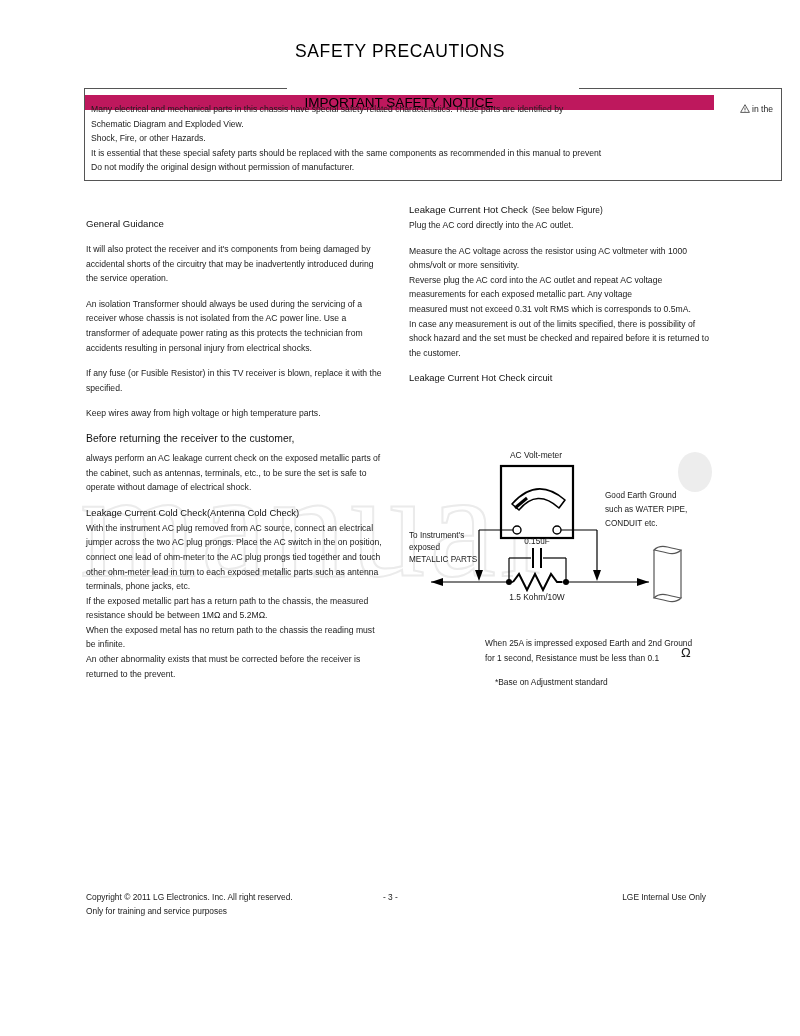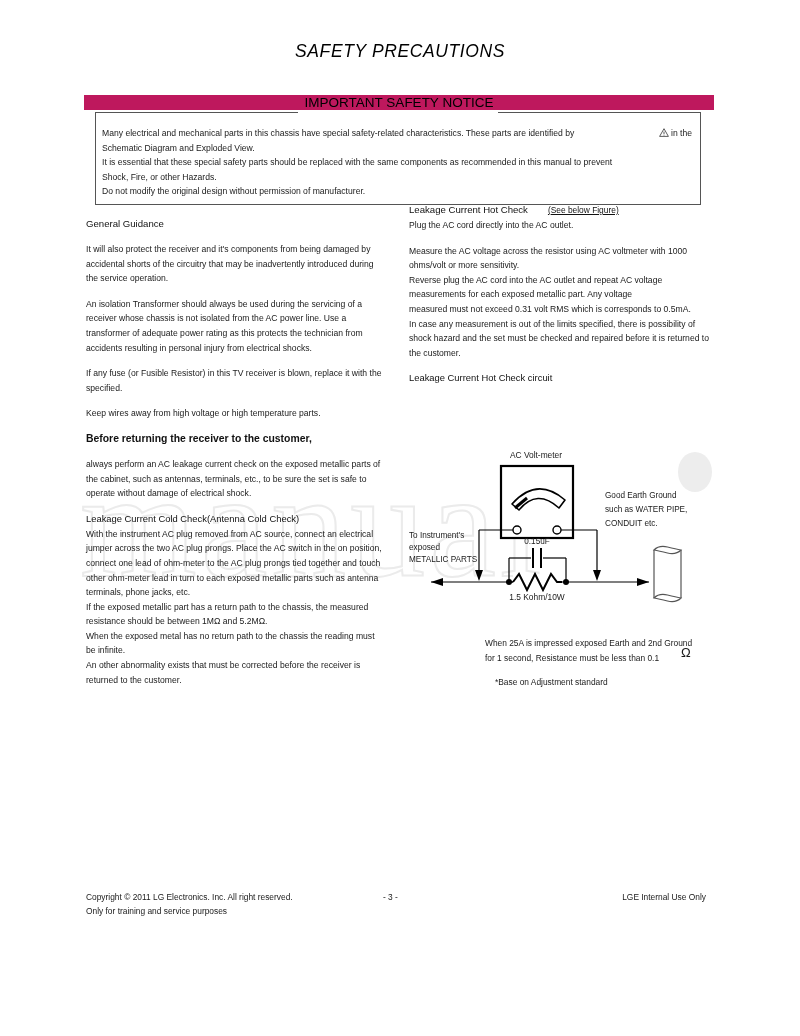--- a/index.html
+++ b/index.html
@@ -51,34 +51,32 @@
   
   #page-title {
     position: absolute;
     top: 41px;
     left: 0;
     width: 800px;
     text-align: center;
     font-size: 17.5px;
     letter-spacing: 0.6px;
     color: #000;
-    font-style: italic;
   }
 
   
   #notice-box {
     position: absolute;
     left: 84px;
-    top: 112px;
-    width: 606px;
+    top: 88px;
+    width: 698px;
     height: 93px;
     border: 1px solid #555;
     border-top: none;
     box-sizing: border-box;
-    margin-left: 11px;
   }
   #notice-box::before,
   #notice-box::after {
     content: "";
     position: absolute;
     top: 0;
     height: 1px;
     background: #555;
   }
   #notice-box::before { left: 0; width: 202px; }
@@ -140,34 +138,32 @@
   }
   .body-text.tight { margin-bottom: 0; }
   .heading {
     font-size: 9.6px;
     line-height: 14px;
     color: #111;
     margin: 0 0 11px 0;
   }
   .heading.big {
     font-size: 10.4px;
-    margin-bottom: 11px;
-    font-weight: bold;
+    margin-bottom: 5px;
   }
   .heading.subhead {
     font-size: 9.4px;
     margin-bottom: 1px;
   }
   .heading.inline-note {
     margin-bottom: 1px;
   }
   .heading .note {
     font-size: 8.4px;
-    margin-left: 20px;
-    text-decoration: underline;
+    margin-left: 4px;
   }
 
   
   #circuit {
     position: absolute;
     left: 409px;
     top: 448px;
     width: 305px;
     height: 250px;
   }
@@ -217,22 +213,22 @@
 </div>
 
 <div id="page-title" class="layer">SAFETY PRECAUTIONS</div>
 
 <div id="notice-title" class="layer">IMPORTANT SAFETY NOTICE</div>
 
 <div id="notice-box" class="layer">
   <div id="notice-body">
     <p class="notice-line-1">Many electrical and mechanical parts in this chassis have special safety-related characteristics. These parts are identified by</p>
     <p>Schematic Diagram and Exploded View.</p>
+    <p>Shock, Fire, or other Hazards.</p>
     <p>It is essential that these special safety parts should be replaced with the same components as recommended in this manual to prevent</p>
-    <p>Shock, Fire, or other Hazards.</p>
     <p>Do not modify the original design without permission of manufacturer.</p>
   </div>
   <div id="warn-suffix">
     <svg class="warn-tri" width="10" height="9" viewBox="0 0 10 9">
       <polygon points="5,0.7 9.4,8.4 0.6,8.4" fill="none" stroke="#333" stroke-width="0.8"></polygon>
       <rect x="4.6" y="3.5" width="0.8" height="2.6" fill="#333"></rect>
       <rect x="4.6" y="6.7" width="0.8" height="0.8" fill="#333"></rect>
     </svg><span>in the</span>
   </div>
 </div>
@@ -242,21 +238,21 @@
   <p class="body-text">It will also protect the receiver and it's components from being damaged by accidental shorts of the circuitry that may be inadvertently introduced during the service operation.</p>
   <p class="body-text">An isolation Transformer should always be used during the servicing of a receiver whose chassis is not isolated from the AC power line. Use a transformer of adequate power rating as this protects the technician from accidents resulting in personal injury from electrical shocks.</p>
   <p class="body-text">If any fuse (or Fusible Resistor) in this TV receiver is blown, replace it with the specified.</p>
   <p class="body-text">Keep wires away from high voltage or high temperature parts.</p>
   <div class="heading big">Before returning the receiver to the customer,</div>
   <p class="body-text">always perform an AC leakage current check on the exposed metallic parts of the cabinet, such as antennas, terminals, etc., to be sure the set is safe to operate without damage of electrical shock.</p>
   <div class="heading subhead">Leakage Current Cold Check(Antenna Cold Check)</div>
   <p class="body-text tight">With the instrument AC plug removed from AC source, connect an electrical jumper across the two AC plug prongs. Place the AC switch in the on position, connect one lead of ohm-meter to the AC plug prongs tied together and touch other ohm-meter lead in turn to each exposed metallic parts such as antenna terminals, phone jacks, etc.</p>
   <p class="body-text tight">If the exposed metallic part has a return path to the chassis, the measured resistance should be between 1MΩ and 5.2MΩ.</p>
   <p class="body-text tight">When the exposed metal has no return path to the chassis the reading must be infinite.</p>
-  <p class="body-text tight">An other abnormality exists that must be corrected before the receiver is returned to the customer.</p>
+  <p class="body-text tight">An other abnormality exists that must be corrected before the receiver is returned to the prevent.</p>
 </div>
 
 <div id="col-right" class="layer">
   <div class="heading inline-note">
     <span>Leakage Current Hot Check</span><span class="note">(See below Figure)</span>
   </div>
   <p class="body-text">Plug the AC cord directly into the AC outlet.</p>
   <p class="body-text tight">Measure the AC voltage across the resistor using AC voltmeter with 1000 ohms/volt or more sensitivity.</p>
   <p class="body-text tight">Reverse plug the AC cord into the AC outlet and repeat AC voltage measurements for each exposed metallic part. Any voltage</p>
   <p class="body-text tight">measured must not exceed 0.31 volt RMS which is corresponds to 0.5mA.</p>

